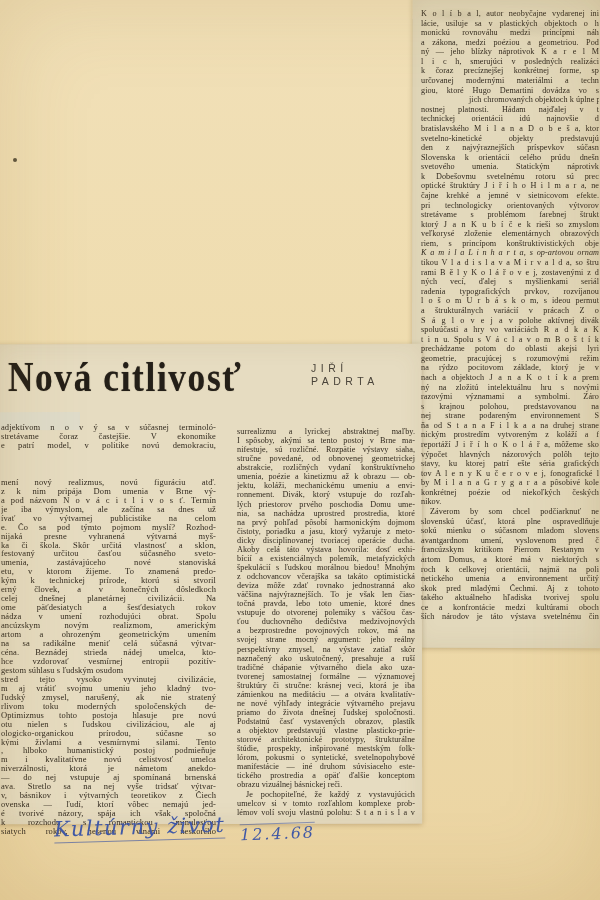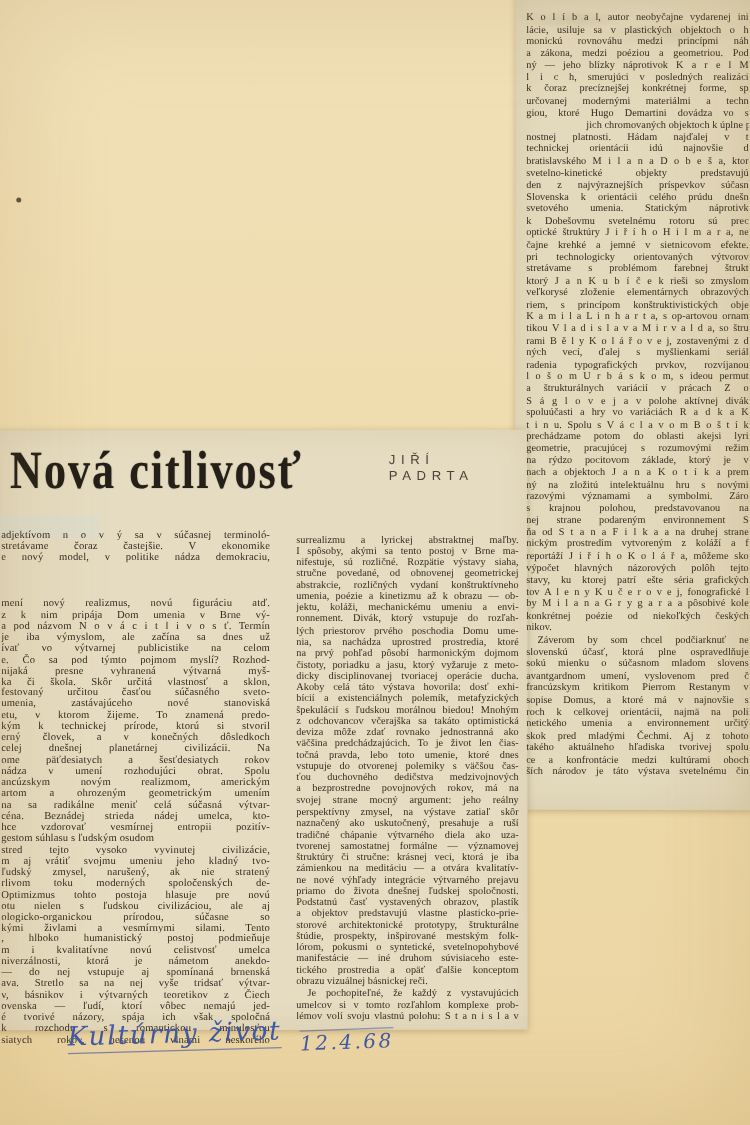--- a/index.html
+++ b/index.html
@@ -114,21 +114,21 @@
 <h1 id="headline">Nová citlivosť</h1>
 
 <div id="byline">
   <div>JIŘÍ</div>
   <div>PADRTA</div>
 </div>
 
 <div class="col" id="col-left">
     <div class="tline" style="text-align-last: justify;">adjektívom n o v ý sa v súčasnej terminoló-</div>
     <div class="tline" style="text-align-last: justify;">stretávame čoraz častejšie. V ekonomike</div>
-    <div class="tline" style="text-align-last: justify;">e nový model, v politike nádza demokraciu,</div>
+    <div class="tline" style="text-align-last: justify;">e patrí model, v politike novú demokraciu,</div>
     <div class="tline" style="text-align-last: justify; margin-top: 28px;">mení nový realizmus, novú figuráciu atď.</div>
     <div class="tline" style="text-align-last: justify;">z k nim pripája Dom umenia v Brne vý-</div>
     <div class="tline" style="text-align-last: justify;">a pod názvom N o v á  c i t l i v o s ť. Termín</div>
     <div class="tline" style="text-align-last: justify;">je iba výmyslom, ale začína sa dnes už</div>
     <div class="tline" style="text-align-last: justify;">ívať vo výtvarnej publicistike na celom</div>
     <div class="tline" style="text-align-last: justify;">e. Čo sa pod týmto pojmom myslí? Rozhod-</div>
     <div class="tline" style="text-align-last: justify;">nijaká presne vyhranená výtvarná myš-</div>
     <div class="tline" style="text-align-last: justify;">ka či škola. Skôr určitá vlastnosť a sklon,</div>
     <div class="tline" style="text-align-last: justify;">festovaný určitou časťou súčasného sveto-</div>
     <div class="tline" style="text-align-last: justify;">umenia, zastávajúceho nové stanoviská</div>
@@ -175,21 +175,21 @@
     <div class="tline" style="text-align-last: justify;">lých priestorov prvého poschodia Domu ume-</div>
     <div class="tline" style="text-align-last: justify;">nia, sa nachádza uprostred prostredia, ktoré</div>
     <div class="tline" style="text-align-last: justify;">na prvý pohľad pôsobí harmonickým dojmom</div>
     <div class="tline" style="text-align-last: justify;">čistoty, poriadku a jasu, ktorý vyžaruje z meto-</div>
     <div class="tline" style="text-align-last: justify;">dicky disciplinovanej tvoriacej operácie ducha.</div>
     <div class="tline" style="text-align-last: justify;">Akoby celá táto výstava hovorila: dosť exhi-</div>
     <div class="tline" style="text-align-last: justify;">bícií a existenciálnych polemík, metafyzických</div>
     <div class="tline" style="text-align-last: justify;">špekulácií s ľudskou morálnou biedou! Mnohým</div>
     <div class="tline" style="text-align-last: justify;">z odchovancov včerajška sa takáto optimistická</div>
     <div class="tline" style="text-align-last: justify;">deviza môže zdať rovnako jednostranná ako</div>
-    <div class="tline" style="text-align-last: justify;">väčšina predchádzajúcich. To je život len čias-</div>
+    <div class="tline" style="text-align-last: justify;">väčšina najvýraznejších. To je však len čias-</div>
     <div class="tline" style="text-align-last: justify;">točná pravda, lebo toto umenie, ktoré dnes</div>
     <div class="tline" style="text-align-last: justify;">vstupuje do otvorenej polemiky s väčšou čas-</div>
     <div class="tline" style="text-align-last: justify;">ťou duchovného dedičstva medzivojnových</div>
     <div class="tline" style="text-align-last: justify;">a bezprostredne povojnových rokov, má na</div>
     <div class="tline" style="text-align-last: justify;">svojej strane mocný argument: jeho reálny</div>
     <div class="tline" style="text-align-last: justify;">perspektívny zmysel, na výstave zatiaľ skôr</div>
     <div class="tline" style="text-align-last: justify;">naznačený ako uskutočnený, presahuje a ruší</div>
     <div class="tline" style="text-align-last: justify;">tradičné chápanie výtvarného diela ako uza-</div>
     <div class="tline" style="text-align-last: justify;">tvorenej samostatnej formálne — významovej</div>
     <div class="tline" style="text-align-last: justify;">štruktúry či stručne: krásnej veci, ktorá je iba</div>
@@ -227,21 +227,21 @@
     <div class="tline" style="text-align-last: justify;">Slovenska k orientácii celého prúdu dnešn</div>
     <div class="tline" style="text-align-last: justify;">svetového umenia. Statickým náprotivk</div>
     <div class="tline" style="text-align-last: justify;">k Dobešovmu svetelnému rotoru sú prec</div>
     <div class="tline" style="text-align-last: justify;">optické štruktúry J i ř í h o  H i l m a r a, ne</div>
     <div class="tline" style="text-align-last: justify;">čajne krehké a jemné v sietnicovom efekte.</div>
     <div class="tline" style="text-align-last: justify;">pri technologicky orientovaných výtvorov</div>
     <div class="tline" style="text-align-last: justify;">stretávame s problémom farebnej štrukt</div>
     <div class="tline" style="text-align-last: justify;">ktorý J a n  K u b í č e k rieši so zmyslom</div>
     <div class="tline" style="text-align-last: justify;">veľkorysé zloženie elementárnych obrazových</div>
     <div class="tline" style="text-align-last: justify;">riem, s princípom konštruktivistických obje</div>
-    <div class="tline" style="text-align-last: justify;">K a m i l a  L i n h a r t a, s op-artovou ornam</div>
+    <div class="tline" style="text-align-last: justify; font-style: italic;">K a m i l a  L i n h a r t a, s op-artovou ornam</div>
     <div class="tline" style="text-align-last: justify;">tikou V l a d i s l a v a  M i r v a l d a, so štru</div>
     <div class="tline" style="text-align-last: justify;">rami B ě l y  K o l á ř o v e j, zostavenými z d</div>
     <div class="tline" style="text-align-last: justify;">ných vecí, ďalej s myšlienkami seriál</div>
     <div class="tline" style="text-align-last: justify;">radenia typografických prvkov, rozvíjanou</div>
     <div class="tline" style="text-align-last: justify;">l o š o m  U r b á s k o m, s ideou permut</div>
     <div class="tline" style="text-align-last: justify;">a štrukturálnych variácií v prácach Z o</div>
     <div class="tline" style="text-align-last: justify;">S á g l o v e j a v polohe aktívnej divák</div>
     <div class="tline" style="text-align-last: justify;">spoluúčasti a hry vo variáciách R a d k a  K</div>
     <div class="tline" style="text-align-last: justify;">t i n u.  Spolu s V á c l a v o m  B o š t í k</div>
     <div class="tline" style="text-align-last: justify;">prechádzame potom do oblasti akejsi lyri</div>
@@ -259,21 +259,21 @@
     <div class="tline" style="text-align-last: justify;">stavy, ku ktorej patrí ešte séria grafických</div>
     <div class="tline" style="text-align-last: justify;">tov A l e n y  K u č e r o v e j, fonografické l</div>
     <div class="tline" style="text-align-last: justify;">by M i l a n a  G r y g a r a a pôsobivé kole</div>
     <div class="tline" style="text-align-last: justify;">konkrétnej poézie od niekoľkých českých</div>
     <div class="tline">nikov.</div>
     <div class="tline ind" style="text-align-last: justify;">Záverom by som chcel podčiarknuť ne</div>
     <div class="tline" style="text-align-last: justify;">slovenskú účasť, ktorá plne ospravedlňuje</div>
     <div class="tline" style="text-align-last: justify;">sokú mienku o súčasnom mladom slovens</div>
     <div class="tline" style="text-align-last: justify;">avantgardnom umení, vyslovenom pred č</div>
     <div class="tline" style="text-align-last: justify;">francúzskym kritikom Pierrom Restanym v</div>
-    <div class="tline" style="text-align-last: justify;">sopise Domus, a ktoré má v najnovšie s</div>
+    <div class="tline" style="text-align-last: justify;">artom Domus, a ktoré má v niektorých s</div>
     <div class="tline" style="text-align-last: justify;">roch k celkovej orientácii, najmä na poli</div>
     <div class="tline" style="text-align-last: justify;">netického umenia a environnement určitý</div>
     <div class="tline" style="text-align-last: justify;">skok pred mladými Čechmi. Aj z tohoto</div>
     <div class="tline" style="text-align-last: justify;">takého aktuálneho hľadiska tvorivej spolu</div>
     <div class="tline" style="text-align-last: justify;">ce a konfrontácie medzi kultúrami oboch</div>
     <div class="tline" style="text-align-last: justify;">ších národov je táto výstava svetelnému čin</div>
   </div>
 
 <div class="handwriting" id="hw-publication">Kultúrny život</div>
 <div class="handwriting" id="hw-date">12.4.68</div>

